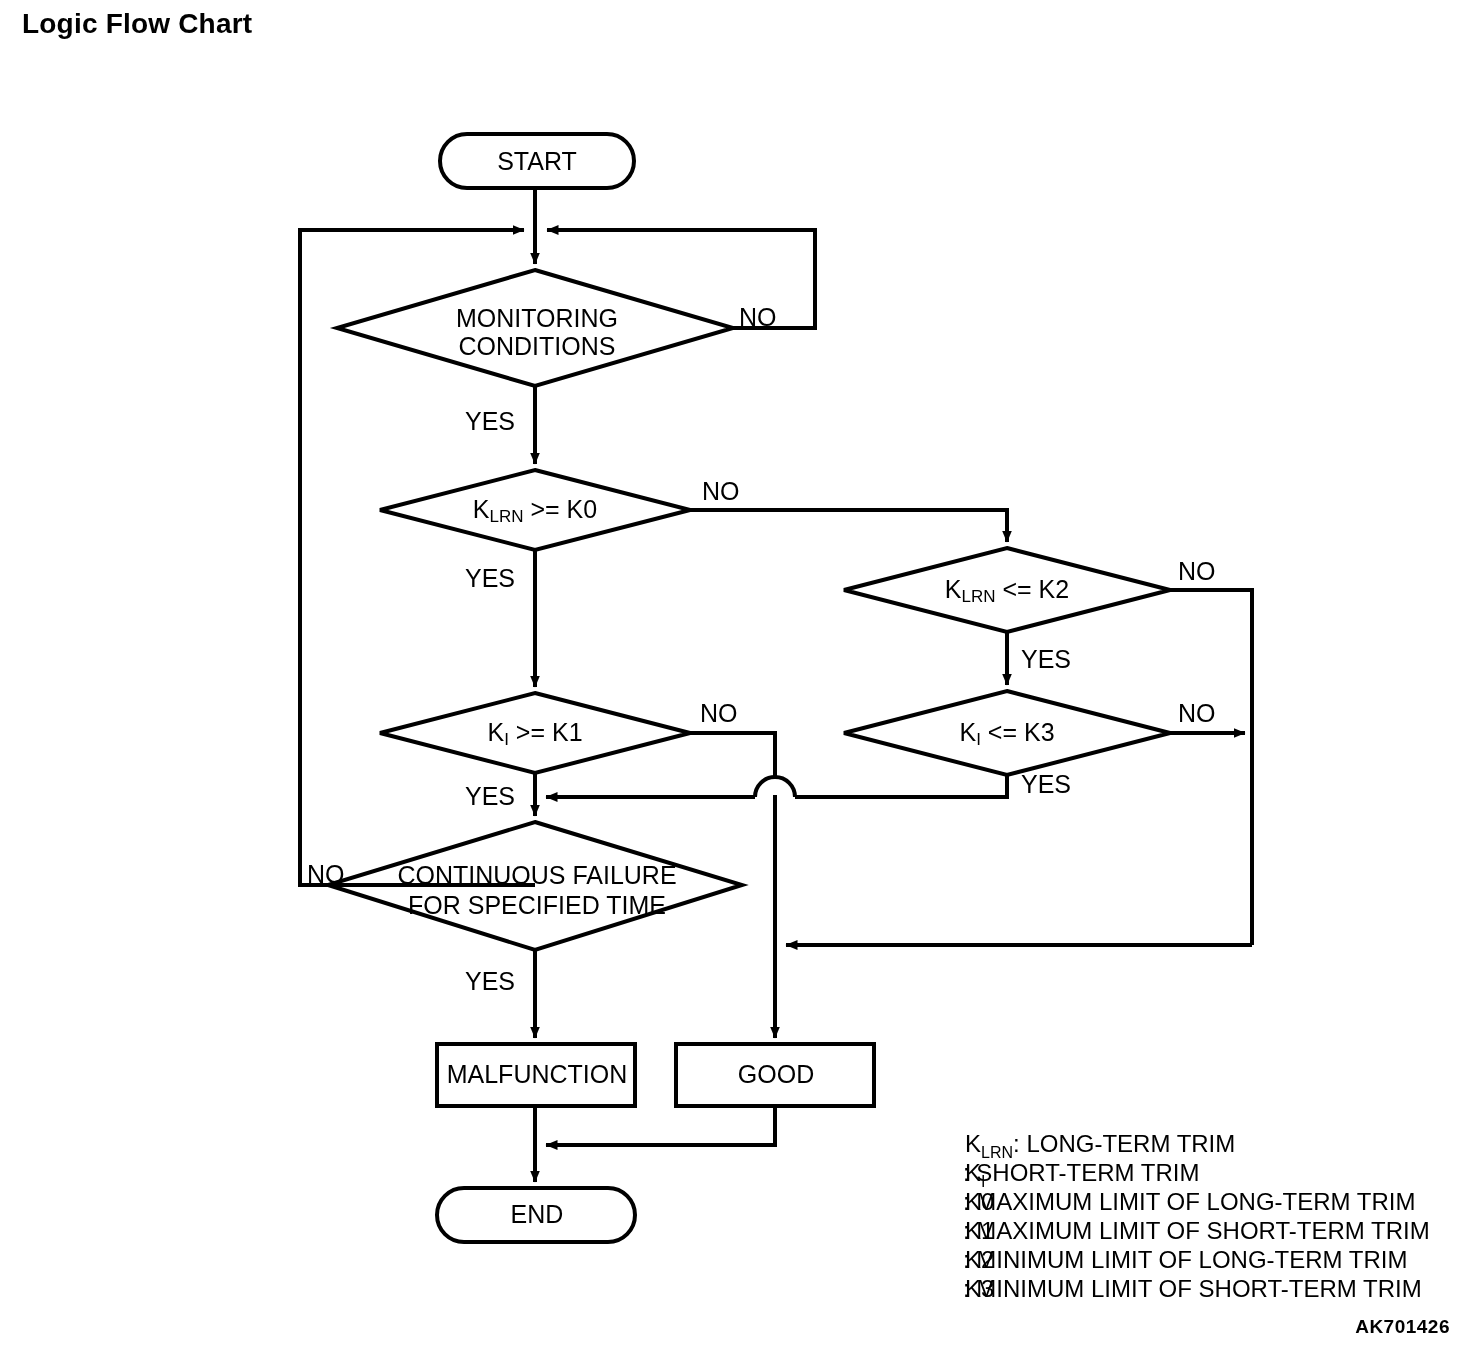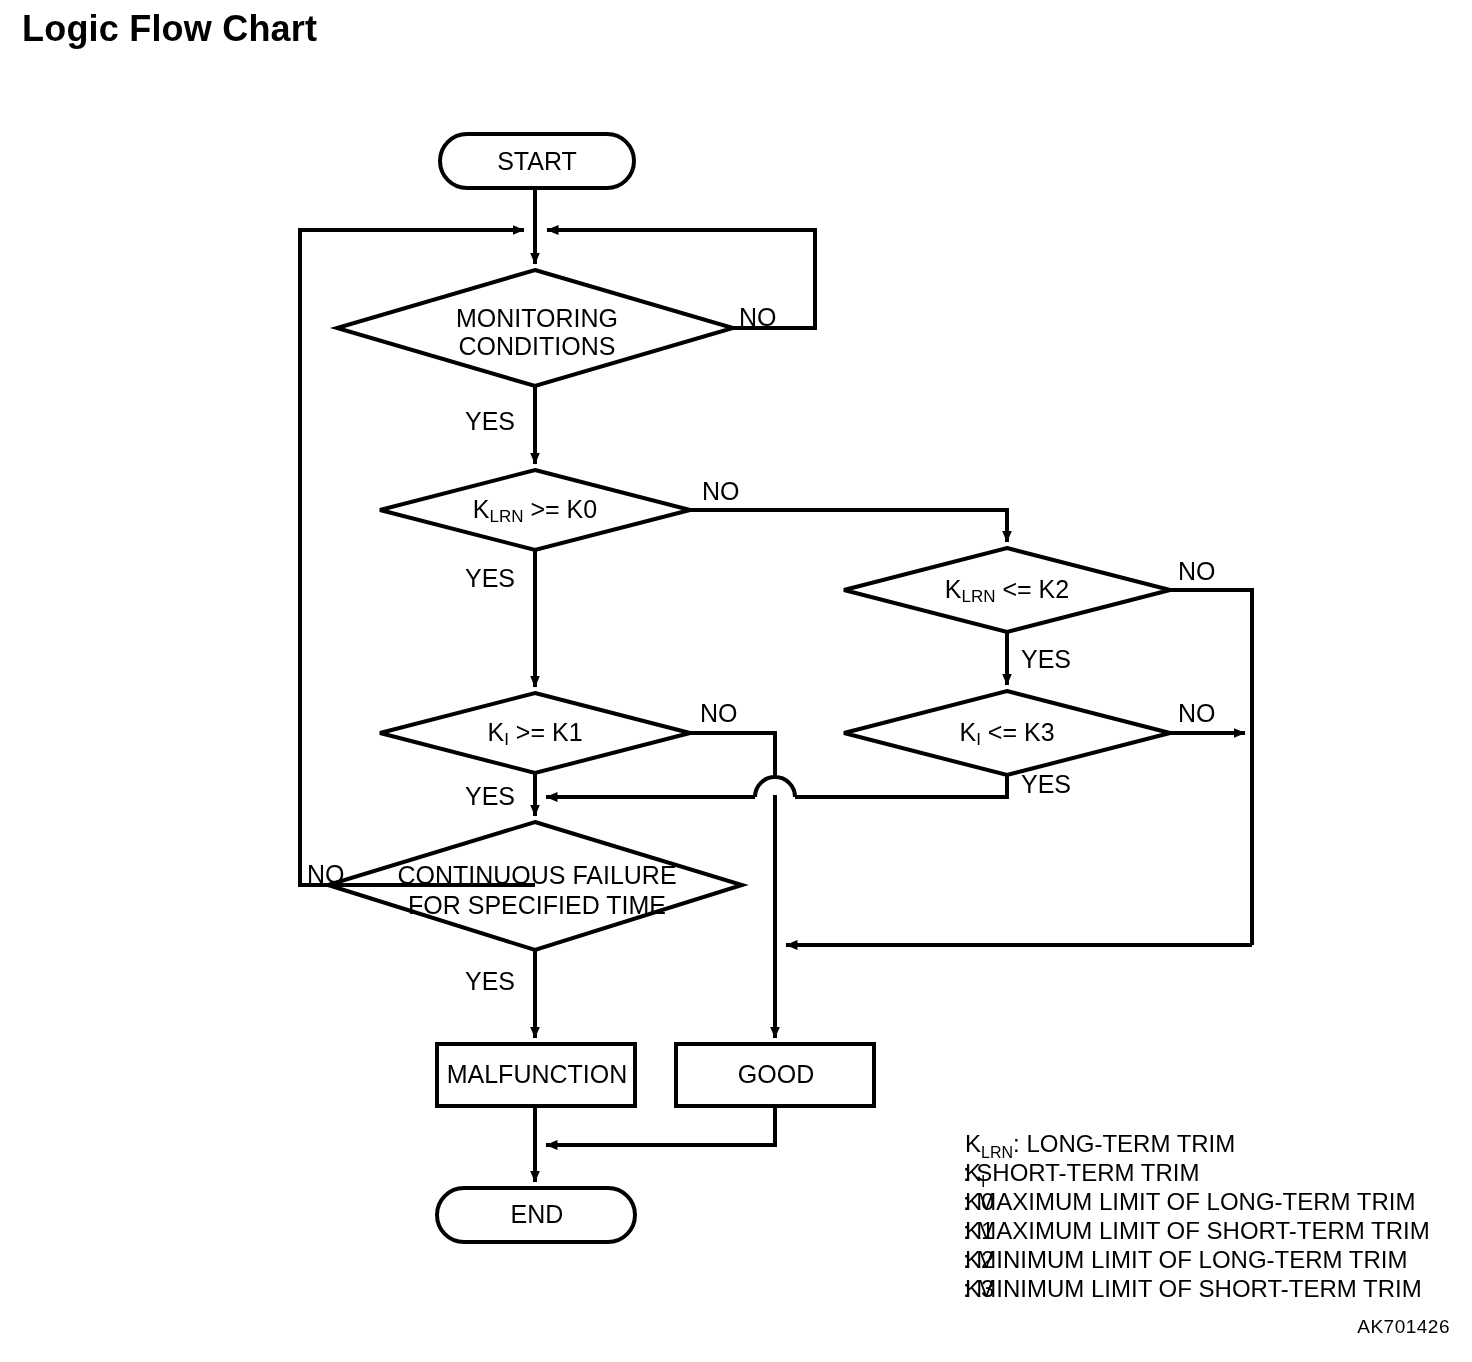--- a/index.html
+++ b/index.html
@@ -1,32 +1,32 @@
 <!DOCTYPE html>
 <html><head>
 <meta charset="utf-8">
 <style>
   html,body{margin:0;padding:0;background:#ffffff;}
   body{width:1472px;height:1362px;font-family:"Liberation Sans",sans-serif;color:#000;}
   #root{position:relative;width:1472px;height:1362px;overflow:hidden;}
   #page-title{
     position:absolute;left:22px;top:8px;
-    font-size:36px;font-weight:bold;letter-spacing:0.2px;
+    font-size:28px;font-weight:bold;letter-spacing:0.2px;
     font-family:"Liberation Sans",sans-serif;
   }
   #flow{position:absolute;left:0;top:0;width:1472px;height:1362px;}
   #flow text{font-family:"Liberation Sans",sans-serif;fill:#000;}
   .node-label{font-size:25px;text-anchor:middle;dominant-baseline:middle;}
   .branch-label{font-size:25px;}
   .sub{font-size:17px;}
   .legend-text{font-size:24px;white-space:pre;}
   .legend-sub{font-size:16px;}
   #code{
     position:absolute;right:22px;top:1316px;
-    font-size:19px;font-weight:normal;letter-spacing:0.5px;
+    font-size:19px;font-weight:bold;letter-spacing:0.5px;
   }
 </style>
 </head>
 <body>
 
 <div id="root">
 
   <div id="page-title">Logic Flow Chart</div>
 
   <svg id="flow" viewBox="0 0 1472 1362">

